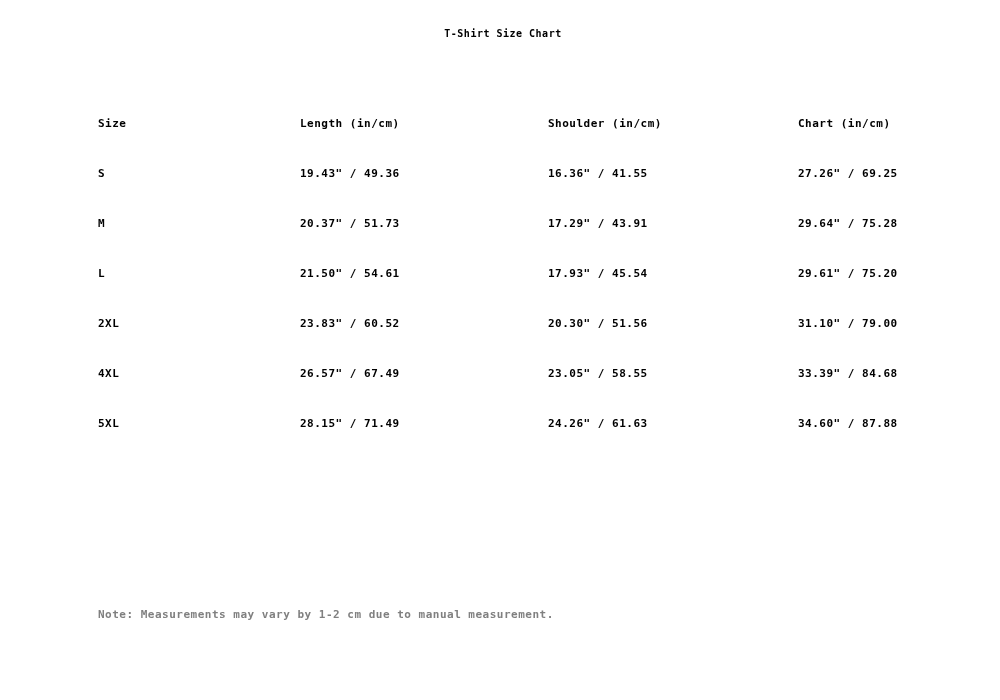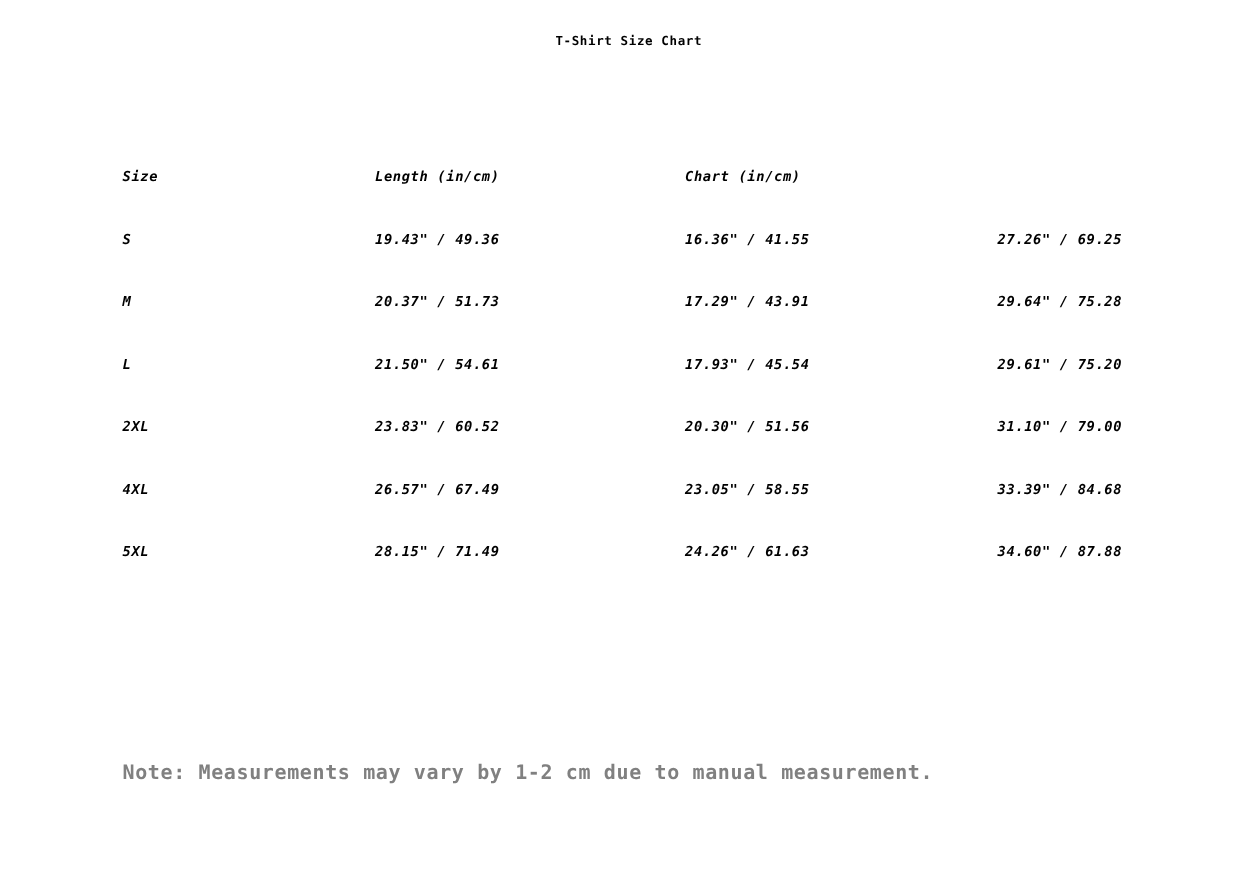--- a/index.html
+++ b/index.html
@@ -34,57 +34,57 @@
   }
   .table {
     position: absolute;
     top: 98px;
     left: 98px;
     width: 800px;
   }
   .row {
     display: flex;
     height: 50px;
-    align-items: flex-end;
-    font-style: italic;
+    align-items: center;
   }
   .cell {
     font-size: 11px;
     font-weight: bold;
     letter-spacing: 0.5px;
     white-space: pre;
   }
   .c0 { width: 202px; }
   .c1 { width: 248px; }
   .c2 { width: 250px; }
   .c3 { width: 100px; }
   .header-row .cell { font-weight: bold; }
   .note {
     position: absolute;
     top: 608px;
     left: 98px;
-    font-size: 16px;
+    font-size: 11px;
     font-weight: bold;
     letter-spacing: 0.5px;
     color: #808080;
     white-space: pre;
   }
 </style>
 </head>
 <body>
 
 <div class="page">
 
   <div class="title">T-Shirt Size Chart</div>
 
   <div class="table">
 
     <div class="row header-row">
       <div class="cell c0">Size</div>
       <div class="cell c1">Length (in/cm)</div>
+      <div class="cell c2">Shoulder (in/cm)</div>
       <div class="cell c3">Chart (in/cm)</div>
     </div>
 
     <div class="row">
       <div class="cell c0">S</div>
       <div class="cell c1">19.43" / 49.36</div>
       <div class="cell c2">16.36" / 41.55</div>
       <div class="cell c3">27.26" / 69.25</div>
     </div>
 

